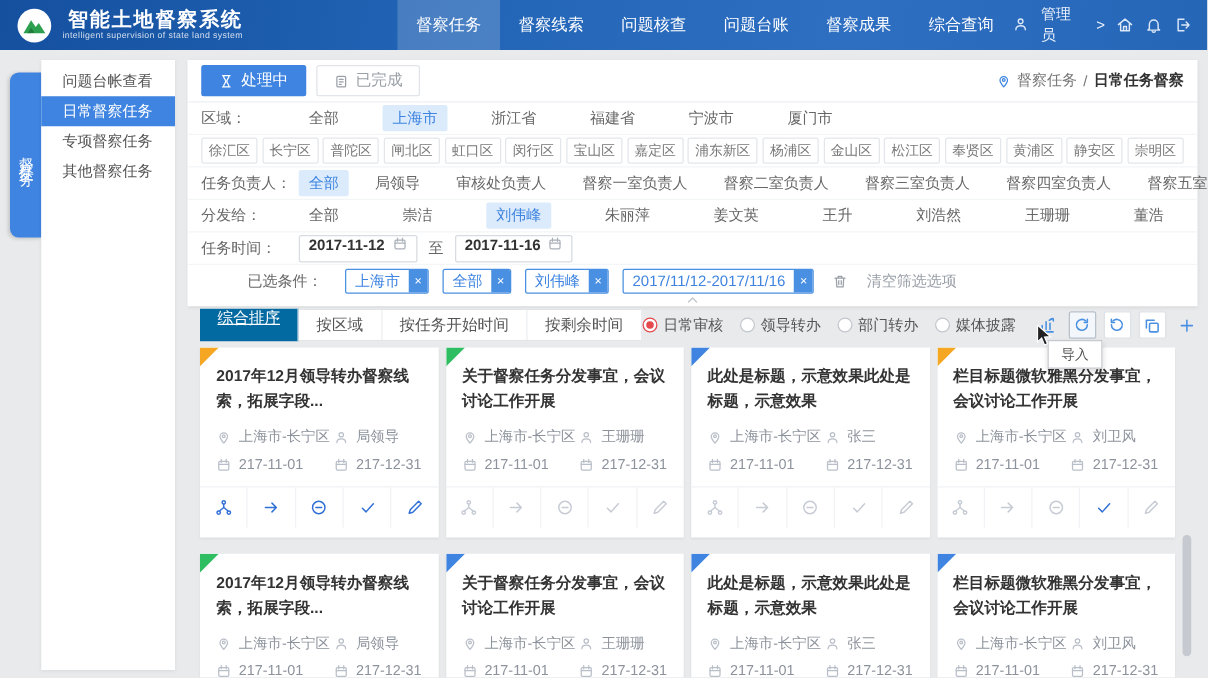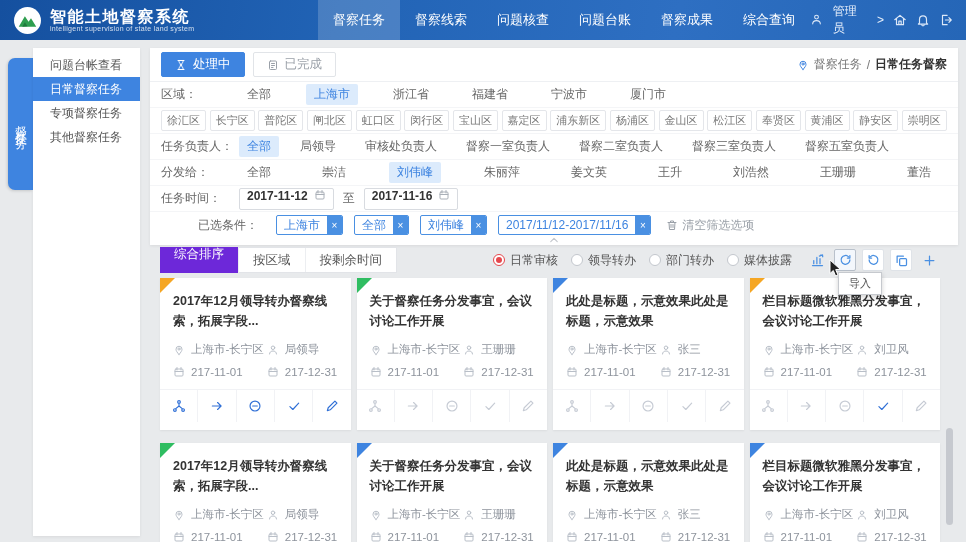--- a/index.html
+++ b/index.html
@@ -7,21 +7,21 @@
   body{font-family:"Liberation Sans","DejaVu Sans",sans-serif;background:#e8eaec;}
   .page{position:relative;width:966px;height:542px;overflow:hidden;background:#e8eaec;}
   svg{display:block;}
   .i{fill:none;stroke:currentColor;stroke-width:2;stroke-linecap:round;stroke-linejoin:round;}
 
   
   .hdr{position:absolute;left:0;top:0;width:966px;height:40px;color:#fff;display:flex;align-items:center;
        background:linear-gradient(100deg,#15509f 0%,#2163b5 35%,#2e6fc2 70%,#2566b7 100%);}
   .logo-wrap{display:flex;align-items:center;gap:9px;padding:0 14px;width:318px;flex:none;}
   .logo-circle{width:27px;height:27px;background:#fff;border-radius:50%;display:grid;place-items:center;flex:none;}
-  .app-title{font-size:16px;font-weight:bold;letter-spacing:1.5px;line-height:1.1;}
+  .app-title{font-size:16px;font-weight:bold;letter-spacing:1.5px;line-height:1.1;text-align:right;}
   .app-subtitle{font-size:7px;opacity:.8;letter-spacing:.3px;}
   .nav{display:flex;height:40px;}
   .nav-item{display:flex;align-items:center;padding:0 15px;font-size:13px;color:#fff;cursor:pointer;white-space:nowrap;}
   .nav-item.on{background:rgba(255,255,255,.18);}
   .user-area{margin-left:auto;display:flex;align-items:center;gap:9px;padding-right:13px;font-size:12px;color:#e8f0fb;}
   .user-area .uic{width:14px;height:14px;color:#dce8f8;cursor:pointer;}
   .user-name{cursor:pointer;}
 
   
   .side-tab{position:absolute;left:8px;top:58px;width:25px;height:132px;background:#3e84e0;color:#fff;
@@ -54,30 +54,30 @@
   .districts{display:flex;justify-content:space-between;flex:1;}
   .district{border:1px solid #e4e6ea;color:#777;font-size:11px;padding:2px 5px;border-radius:2px;cursor:pointer;white-space:nowrap;text-align:right;}
   .date-input{display:flex;align-items:flex-start;gap:6px;border:1px solid #d8dbe0;border-radius:2px;height:22px;
               padding:0 7px;font-size:12px;color:#333;font-weight:bold;cursor:pointer;}
   .date-input .cal{color:#aab0b8;}
   .joiner{margin:0 9px;color:#666;}
   .tag{display:inline-flex;align-items:center;border:1px solid #4a90e2;color:#3e84e0;border-radius:2px;height:20px;
        padding-left:7px;margin-right:11px;font-size:12px;cursor:pointer;}
   .tag-x{width:15px;height:18px;background:#4a90e2;color:#fff;display:grid;place-items:center;font-size:10px;
          margin-left:7px;cursor:pointer;border-radius:0 1px 1px 0;}
-  .clear-btn{display:flex;align-items:center;gap:4px;color:#9aa0a8;cursor:pointer;margin-left:4px;}
+  .clear-btn{display:flex;align-items:center;gap:15px;color:#9aa0a8;cursor:pointer;margin-left:4px;}
   .collapse{position:absolute;bottom:-2px;left:50%;transform:translateX(-50%);color:#c2c6cc;cursor:pointer;padding:0 10px;}
 
   
   .sortbar{position:absolute;left:160px;top:247px;width:780px;height:26px;display:flex;align-items:center;}
   .seg{display:flex;border:1px solid #e2e4e8;background:#fff;height:26px;}
   .seg-item{display:flex;align-items:center;padding:0 14px;font-size:12.5px;color:#555;border-right:1px solid #eceef1;
             cursor:pointer;white-space:nowrap;}
   .seg-item:last-child{border-right:none;}
-  .seg-item.on{background:#6d28d9;color:#fff;margin:-1px 0 -1px -1px;padding-top:1px;padding-bottom:12px;}
+  .seg-item.on{background:#0369a1;color:#fff;margin:-1px 0 -1px -1px;padding-top:1px;padding-bottom:12px;text-decoration:underline;}
   .radios{display:flex;align-items:center;margin-left:auto;gap:13px;font-size:12px;color:#555;}
   .radio{display:flex;align-items:center;gap:5px;cursor:pointer;white-space:nowrap;}
   .rdot{width:12px;height:12px;border:1px solid #c3c7cd;border-radius:50%;position:relative;background:#fff;flex:none;}
   .radio.on .rdot{border-color:#e5484d;}
   .radio.on .rdot::after{content:'';position:absolute;inset:2px;background:#e5484d;border-radius:50%;}
   .tools{display:flex;align-items:center;gap:6px;margin-left:14px;color:#4a90e2;}
   .tool{width:22px;height:22px;display:grid;place-items:center;cursor:pointer;border:1px solid transparent;border-radius:2px;}
   .tool.boxed{border-color:#dfe3e8;background:#fff;}
   .tool.hover{border-color:#b9c1cb;background:#f3f7fc;}
 
@@ -236,20 +236,21 @@
     <div class="frow row-owner">
       <span class="flabel">任务负责人：</span>
       <div class="opts">
 
       <span class="opt on">全部</span>
           <span class="opt">局领导</span>
           <span class="opt">审核处负责人</span>
           <span class="opt">督察一室负责人</span>
           <span class="opt">督察二室负责人</span>
           <span class="opt">督察三室负责人</span>
+          <span class="opt">督察四室负责人</span>
           <span class="opt">督察五室负责人</span>
         </div>
     </div>
 
     <div class="frow row-assignee">
       <span class="flabel">分发给：</span>
       <div class="opts">
 
       <span class="opt">全部</span>
           <span class="opt">崇洁</span>
@@ -323,20 +324,21 @@
           <path d="M6 14l6-6 6 6"></path>
         </svg>
     </span>
   </main>
 
   <div class="sortbar">
     <div class="seg">
 
     <span class="seg-item on">综合排序</span>
         <span class="seg-item">按区域</span>
+        <span class="seg-item">按任务开始时间</span>
         <span class="seg-item">按剩余时间</span>
       </div>
     <div class="radios">
 
         <span class="radio on">
           <span class="rdot"></span>
           <span>日常审核</span>
         </span>
 
         <span class="radio">

